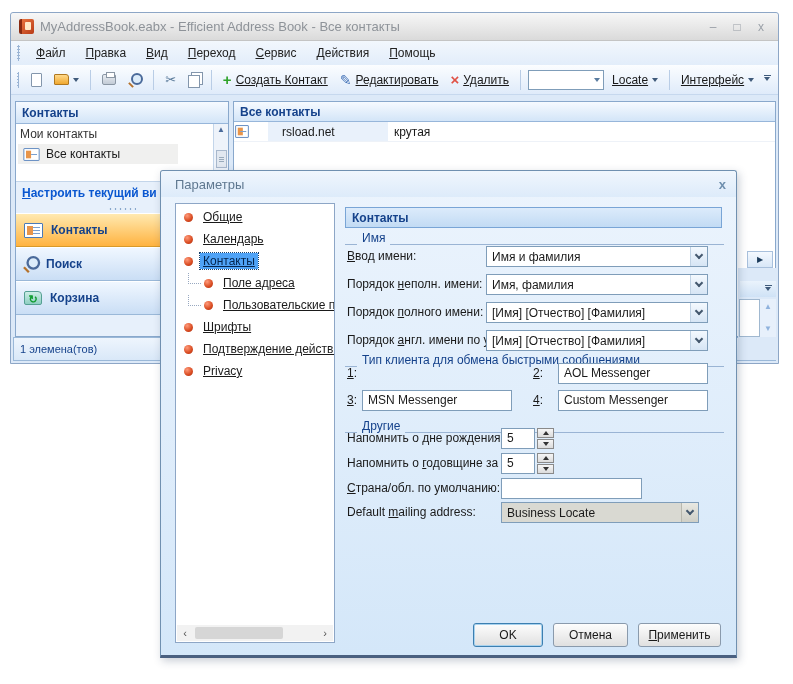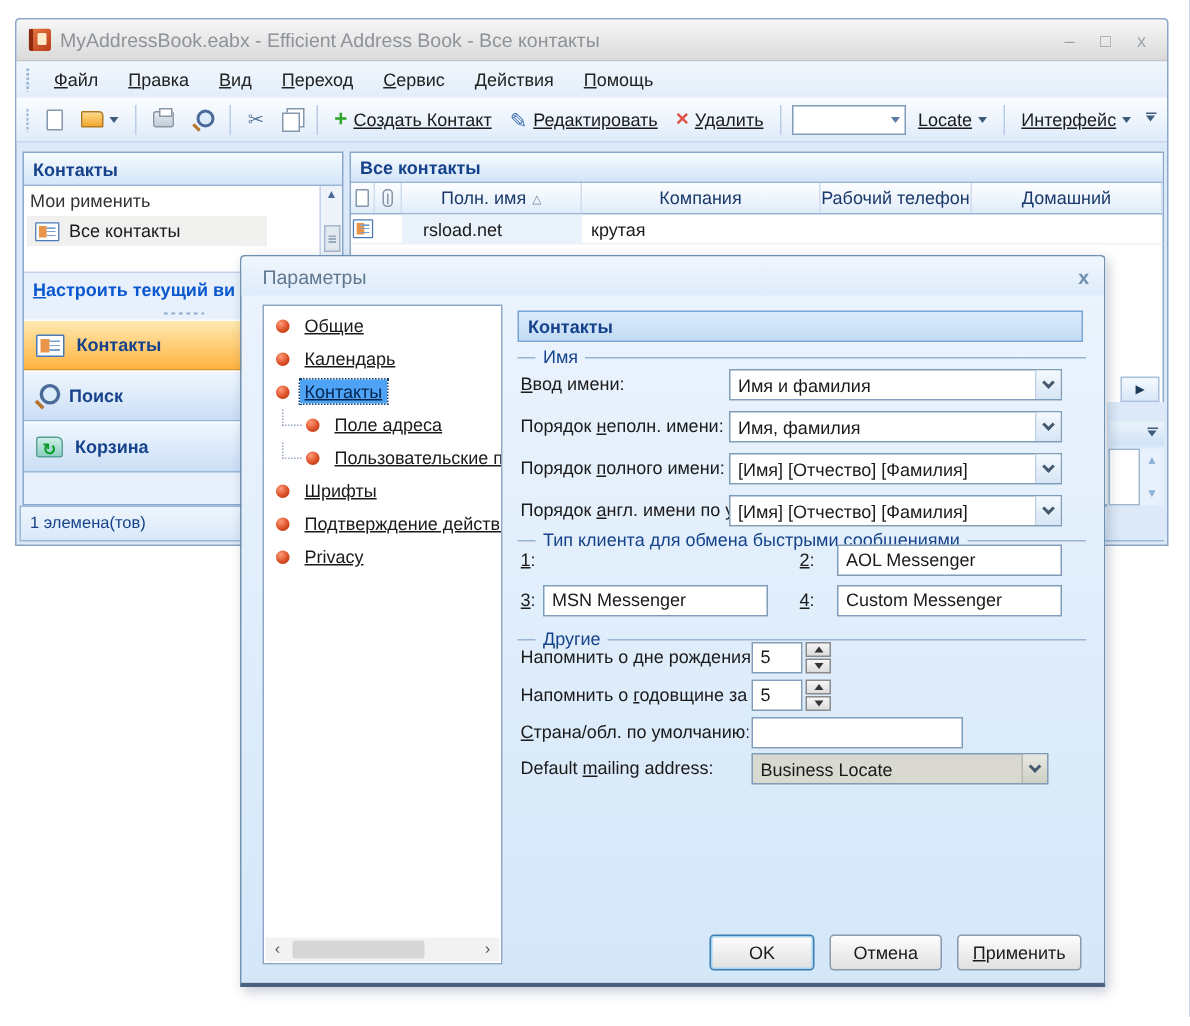--- a/index.html
+++ b/index.html
@@ -122,21 +122,21 @@
             background:radial-gradient(circle at 35% 30%, #ff9a7a, #d84a20 60%, #a03014); }
   .titem .tlabel { padding:1px 3px; }
   .titem.sel .tlabel { background:#4fa3f7; color:#03244d; outline:1px dotted #14406e; }
   .dtree-hscroll { position:absolute; left:1px; right:1px; bottom:1px; height:16px; background:#f2f2f2;
                    display:flex; align-items:center; }
   .dsarr { width:16px; text-align:center; color:#555; font-size:11px; line-height:14px; }
   .dsthumb { width:88px; height:12px; background:#d6d6d6; border-radius:2px; margin-left:2px; }
   .dsthumb-spacer { flex:1; }
   .dph { position:absolute; left:184px; top:36px; width:377px; height:21px; line-height:20px; padding-left:6px;
          font-weight:bold; color:#15428b; background:linear-gradient(#dcebfb,#c2dbf4); border:1px solid #79a5d6; }
-  .gline { position:absolute; left:184px; width:379px; display:flex; align-items:center; color:#15428b; }
+  .gline { position:absolute; left:184px; width:379px; display:flex; align-items:flex-end; color:#15428b; }
   .gline i { border-top:1px solid #9ab4d4; height:0; }
   .gline .ga { width:12px; } .gline .gb { flex:1; } .gline span { margin:0 5px; white-space:nowrap; }
   .dl { position:absolute; white-space:nowrap; overflow:hidden; }
   .combo { position:absolute; height:21px; background:#fff; border:1px solid #7f9db9; display:flex; align-items:center; }
   .combo .ctext { flex:1; padding:0 5px; white-space:nowrap; overflow:hidden; }
   .combo .cbtn { width:17px; align-self:stretch; display:flex; align-items:center; justify-content:center;
                  background:linear-gradient(#f4f9fe,#d6e5f5); border-left:1px solid #c0d2e4; }
   .combo.gray { background:#d9d9d2; }
   .combo.gray .cbtn { background:linear-gradient(#e8e8e2,#cfcfc6); border-left:1px solid #b8b8ae; }
   .chev { width:6px; height:6px; border-right:2px solid #44586e; border-bottom:2px solid #44586e; transform:rotate(45deg); margin-top:-3px; }
@@ -229,21 +229,21 @@
       <span class="ofl">
           <i class="bar"></i>
           <i class="tri-down" style="margin-top:0"></i>
         </span>
     </div>
 
     <div class="sidebar">
       <div class="phead">Контакты</div>
       <div class="streebox">
         <div class="streerow grouplbl">
-          <span>Мои рименить</span>
+          <span>Мои контакты</span>
         </div>
         <div class="streerow item">
           <span class="i-card sm"></span>
           <span>Все контакты</span>
         </div>
         <div class="sscroll">
           <span class="sarr">▲</span>
           <span class="sthumb-v"></span>
         </div>
       </div>
@@ -260,35 +260,20 @@
         <span>Поиск</span>
       </div>
       <div class="navbtn">
         <span class="i-folder-r"><span class="glyph-recycle">↻</span></span>
         <span>Корзина</span>
       </div>
     </div>
 
     <div class="mainpanel">
       <div class="phead" style="height:20px;line-height:20px">Все контакты</div>
-      <div class="lcols">
-        <div class="lc lc-ipage">
-            <span class="i-page small"></span>
-          </div>
-        <div class="lc lc-iclip">
-            <span class="i-clip"></span>
-          </div>
-        <div class="lc lc-name">
-          <span>Полн. имя</span>
-          <span class="sorticon">△</span>
-        </div>
-        <div class="lc lc-comp">Компания</div>
-        <div class="lc lc-work">Рабочий телефон</div>
-        <div class="lc lc-home">Домашний</div>
-      </div>
       <div class="lrow">
         <div class="rc-icon">
             <span class="i-card sm"></span>
           </div>
         <div class="rc-clip"></div>
         <div class="rc-name">rsload.net</div>
         <div class="rc-comp">крутая</div>
       </div>
     </div>
 

